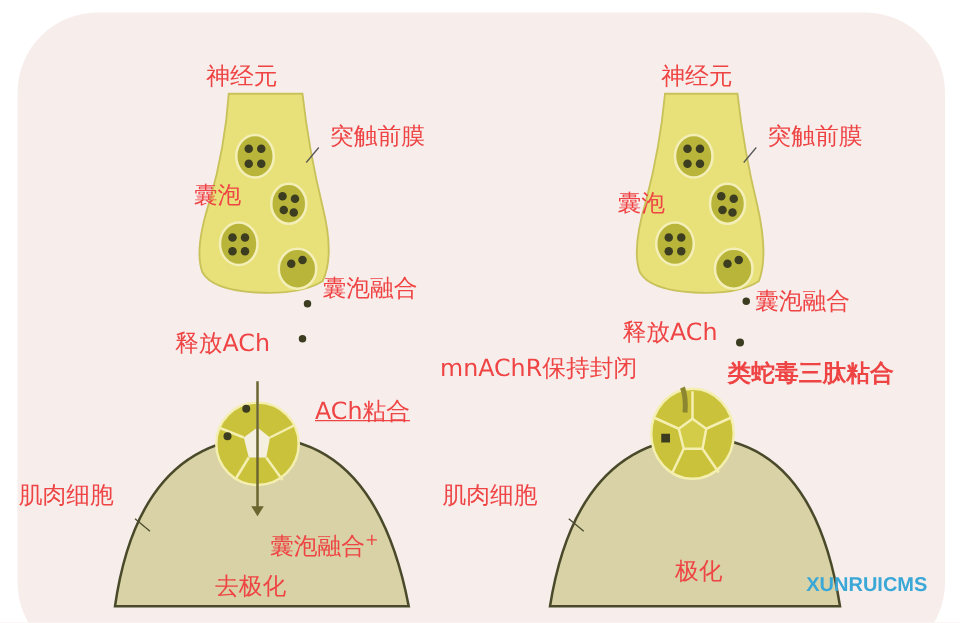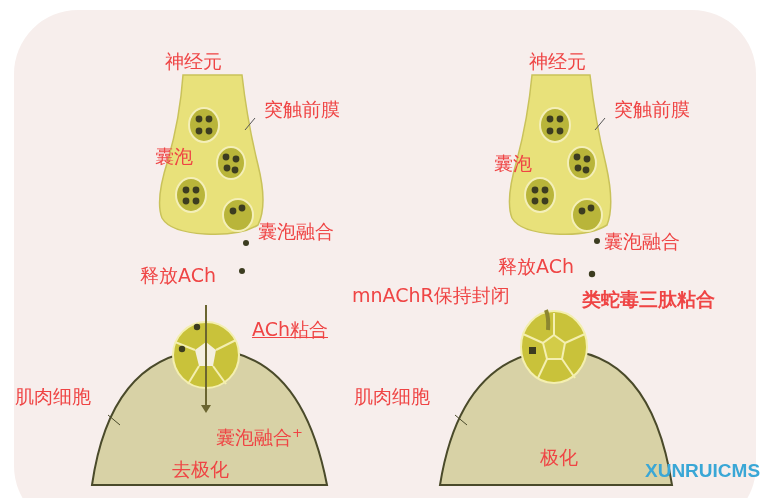--- a/index.html
+++ b/index.html
@@ -4,21 +4,21 @@
 <style>
   html, body { margin:0; padding:0; }
   body { width:768px; height:498px; background:#ffffff; position:relative; overflow:hidden;
          font-family:"DejaVu Sans", sans-serif; }
   .panel { position:absolute; left:14px; top:10px; width:742px; height:520px;
            background:#f7eeec; border-radius:64px; }
   svg.dia { position:absolute; left:0; top:0; width:768px; height:498px; }
   .lbl { position:absolute; color:#ef4444; font-size:19px; line-height:22px; white-space:nowrap;text-align:right; }
   .lbl.b { font-weight:normal; }
   .wm { position:absolute; left:645px; top:460px; font-family:"Liberation Sans", sans-serif;
-        font-weight:bold; font-size:19px; color:#3aa7d6; letter-spacing:0px; }
+        font-weight:bold; font-size:16px; color:#3aa7d6; letter-spacing:0px; }
 </style>
 </head>
 <body>
 
 <div class="panel"></div>
 
 <svg class="dia" viewBox="0 0 768 498">
 
   <g>
     <path d="M183,75 L242,75 Q247,120 258,165 Q268,205 258,225 Q240,236 205,234 Q170,232 162,218 Q155,200 168,160 Q180,118 183,75 Z" fill="#e8e17a" stroke="#c9c25a" stroke-width="1.5"></path>

